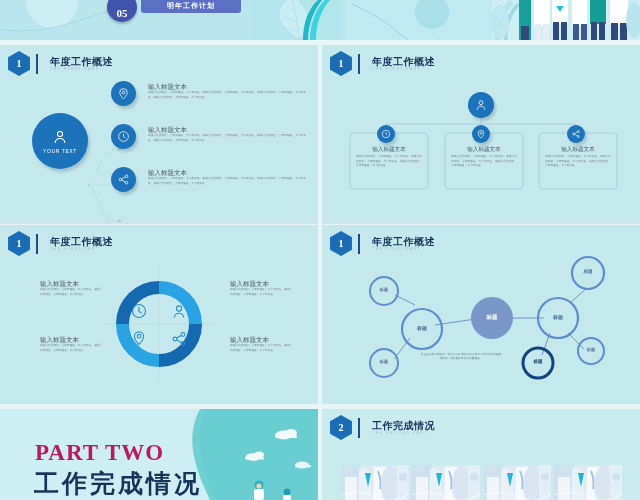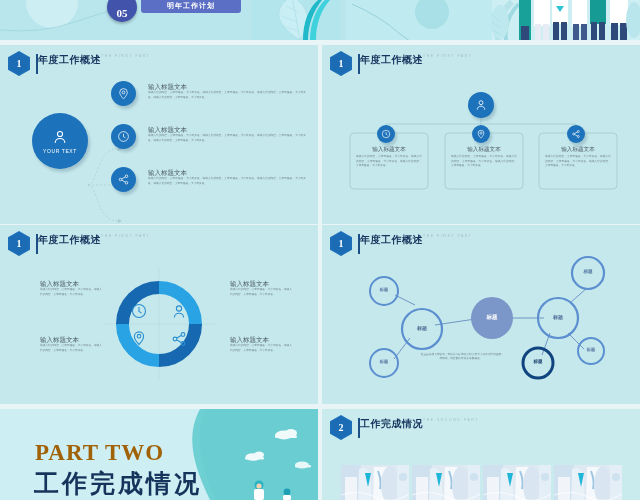--- a/index.html
+++ b/index.html
@@ -12,21 +12,21 @@
 
   
   .sl-head{position:absolute;left:8px;top:6px;display:flex;align-items:center;gap:6px;}
   .hex{position:relative;width:22px;height:25px;display:flex;align-items:center;justify-content:center;
        background:#1c6fb8;clip-path:polygon(50% 0,100% 25%,100% 75%,50% 100%,0 75%,0 25%);
        box-shadow:1px 2px 2px rgba(0,0,0,.18);}
   .hex::before{content:"";position:absolute;inset:2px;background:#1b6cb4;
        clip-path:polygon(50% 0,100% 25%,100% 75%,50% 100%,0 75%,0 25%);}
   .hex span{position:relative;z-index:2;color:#fff;font-weight:bold;font-size:10px;
        font-family:"Liberation Serif",serif;}
-  .sl-titles{display:flex;flex-direction:row;justify-content:center;padding-left:0;
+  .sl-titles{display:flex;flex-direction:column;justify-content:center;padding-left:12px;
        border-left:2px solid #1b4f86;height:20px;}
   .sl-title{font-family:"Liberation Serif",serif;font-weight:bold;font-size:10px;color:#16355e;
        letter-spacing:.5px;line-height:11px;}
   .sl-sub{font-size:3.4px;color:#9fbfc6;letter-spacing:1.6px;line-height:5px;text-transform:uppercase;}
 
   
   .ico{border-radius:50%;background:#1c72bb;display:flex;align-items:center;justify-content:center;
        box-shadow:2px 3px 3px rgba(30,70,100,.22);}
   .ico svg{display:block;}
 
@@ -38,21 +38,21 @@
           background:linear-gradient(180deg,#bfe8ee 0%,#b5e4eb 100%);}
   .b-badge{position:absolute;left:107px;top:-8px;width:30px;height:30px;border-radius:50%;
         background:#4153ab;color:#fff;display:flex;align-items:flex-end;justify-content:center;
         padding-bottom:3px;box-sizing:border-box;font-family:"Liberation Serif",serif;
         font-weight:bold;font-size:11px;box-shadow:0 2px 3px rgba(0,0,0,.25);}
   .b-pill{position:absolute;left:141px;top:-10px;width:100px;height:23px;border-radius:3px;
         background:#5b6fc4;color:#fff;display:flex;align-items:flex-end;justify-content:center;
         padding-bottom:2px;box-sizing:border-box;font-size:7px;font-weight:bold;letter-spacing:1px;}
 
   
-  .part-en{font-family:"Liberation Serif",serif;font-size:23px;color:#a16207;letter-spacing:1px;
+  .part-en{font-family:"Liberation Serif",serif;font-size:23px;color:#be185d;letter-spacing:1px;
         font-weight:bold;}
   .part-cn{font-family:"Liberation Serif",serif;font-size:25px;color:#15345c;letter-spacing:3px;
         font-weight:bold;}
 
   
   .photo{position:absolute;top:56px;width:68px;height:39px;overflow:hidden;border:0;}
   .gapline{position:absolute;left:0;width:640px;height:5px;background:#e8f4f5;}
 </style>
 </head>
 <body>

